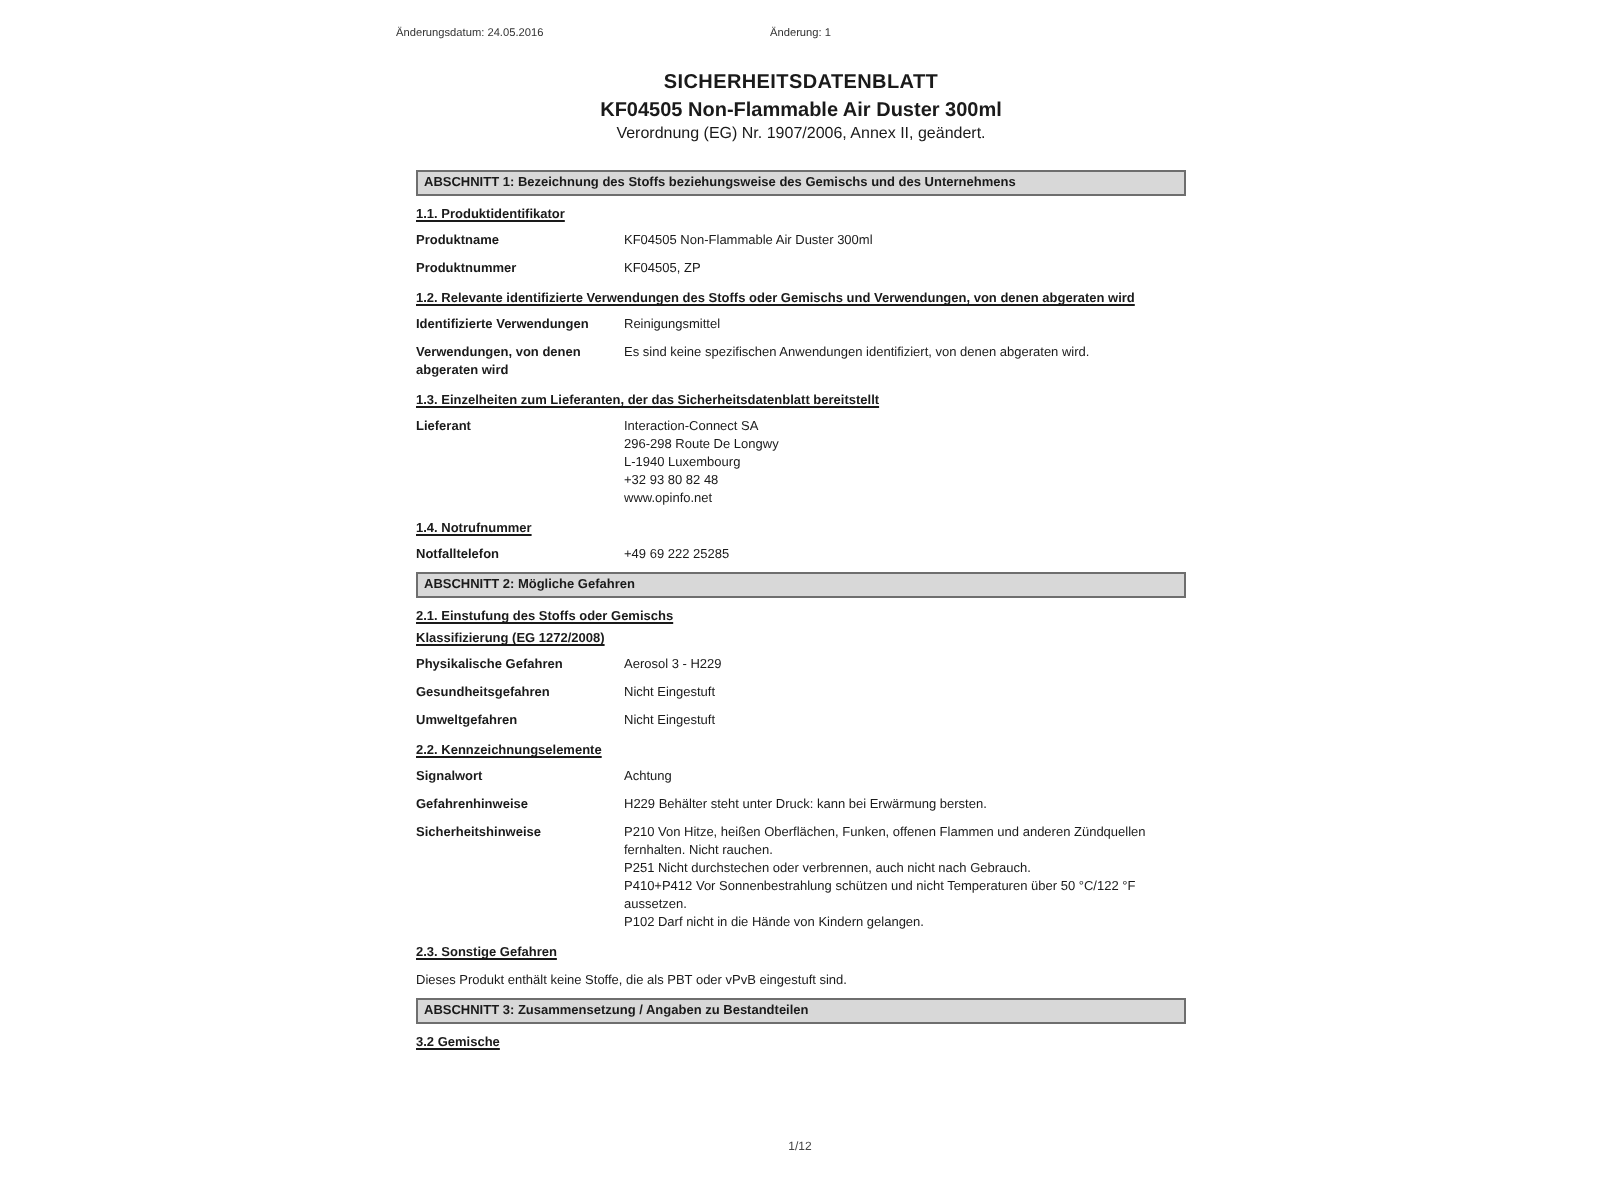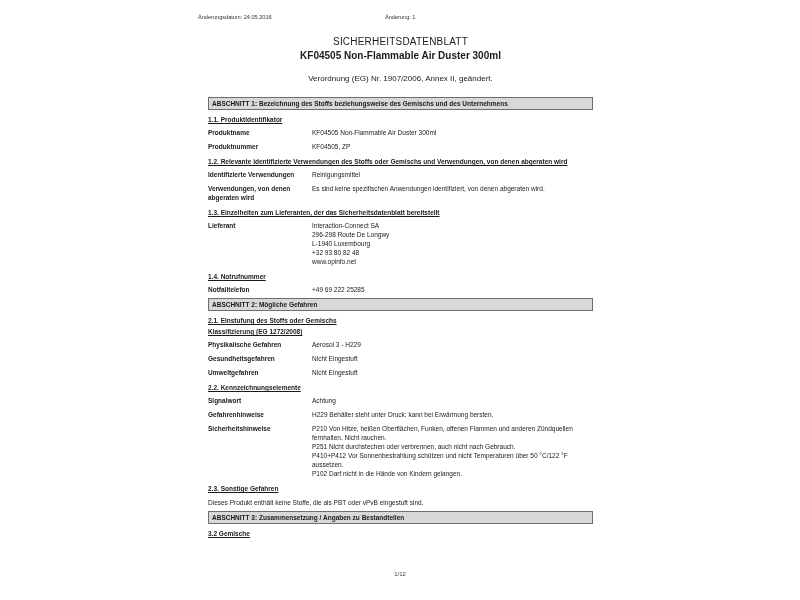--- a/index.html
+++ b/index.html
@@ -19,23 +19,23 @@
     position: absolute;
     left: 208px;
     top: 0;
     width: 385px;
   }
   .meta-row { position: relative; height: 8px; margin-top: 13px; font-size: 5.6px; color: #333; }
   .meta-left  { position: absolute; left: -10px; top: 0; }
   .meta-right { position: absolute; left: 177px; top: 0; }
 
   .title-block { margin-top: 15px; text-align: center; }
-  .title-1 { font-size: 10px; font-weight: 400; line-height: 12px; letter-spacing: 0.2px; }
+  .title-1 { font-size: 10px; font-weight: 700; line-height: 12px; letter-spacing: 0.2px; }
   .title-2 { font-size: 10px; font-weight: 700; line-height: 12px; margin-top: 2px; }
-  .title-3 { font-size: 8px; line-height: 10px; margin-top: 12px; }
+  .title-3 { font-size: 8px; line-height: 10px; margin-top: 0; }
 
   .section-bar {
     margin-top: 4px;
     background: #d8d8d8;
     border: 1px solid #6e6e6e;
     font-weight: 700;
     line-height: 8px;
     padding: 2px 3px 1px 3px;
   }
   .section-bar.first { margin-top: 13px; }

